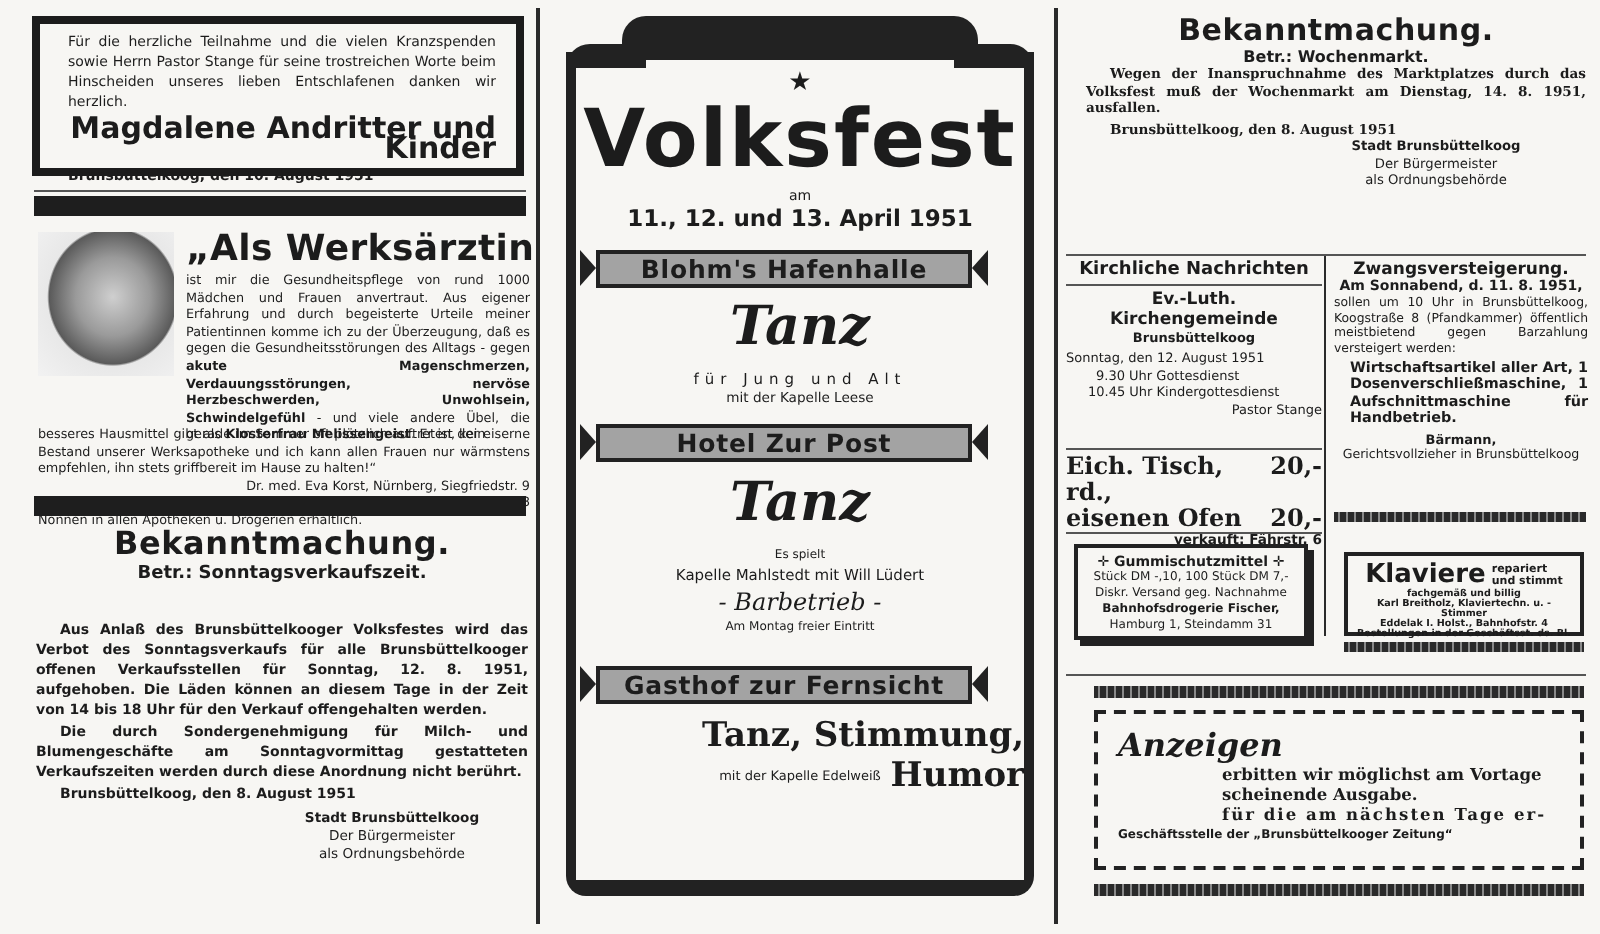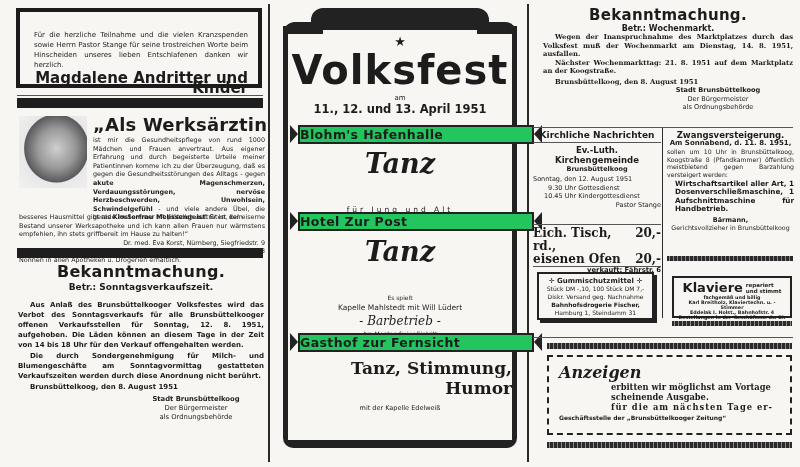--- a/index.html
+++ b/index.html
@@ -16,21 +16,21 @@
     .bar { position: absolute; background: #1e1e1e; }
     .hatch {
       position: absolute;
       background: repeating-linear-gradient(90deg, #2a2a2a 0 2px, #8a8a8a 2px 3px, #2a2a2a 3px 4px);
     }
 
     
     .condolence {
       left: 16px; top: 8px; width: 246px; height: 80px;
       border: 4px solid #1c1c1c;
-      padding: 18px 10px 0 14px;
+      padding: 4px 10px 0 14px;
       font-size: 7px; line-height: 10px; text-align: justify;
     }
     .condolence .sig { font-weight: bold; font-size: 15px; text-align: right; margin-top: 3px; }
     .condolence .date { font-size: 7px; margin-top: 4px; font-weight: bold; }
 
     .ad-block { left: 17px; top: 110px; width: 246px; }
     .photo {
       position: absolute; left: 2px; top: 6px; width: 68px; height: 72px;
       background: radial-gradient(ellipse at 55% 45%, #cfcfcf 0%, #9a9a9a 35%, #5a5a5a 60%, #e8e8e8 62%, #f2f2f2 100%);
     }
@@ -45,21 +45,21 @@
     .ad-body-full {
       position: absolute; left: 2px; top: 103px; width: 246px;
       font-size: 6.4px; line-height: 8.6px; text-align: justify;
     }
     .b { font-weight: bold; }
 
     .sonntag { left: 18px; top: 255px; width: 246px; }
     .sonntag h2 { font-size: 16px; font-weight: bold; text-align: center; letter-spacing: 0.3px; }
     .sonntag h3 { font-size: 9px; font-weight: bold; text-align: center; margin-top: 1px; }
     .sonntag p {
-      font-size: 7px; line-height: 10px; text-align: justify; text-indent: 12px; margin-top: 8px; font-weight: bold;
+      font-size: 7px; line-height: 10px; text-align: justify; text-indent: 12px; margin-top: 18px; font-weight: bold;
     }
     .sign-block { text-align: center; font-size: 6.8px; line-height: 9px; }
 
     
     .poster {
       left: 283px; top: 8px; width: 234px; height: 440px;
     }
     .poster-frame {
       position: absolute; left: 0; top: 18px; width: 234px; height: 422px;
       border-left: 5px solid #222; border-right: 5px solid #222; border-bottom: 8px solid #222;
@@ -75,35 +75,35 @@
       position: absolute; left: 5px; top: 26px; width: 224px; height: 406px; background: #f7f6f3;
     }
     .star { position: absolute; left: 112px; top: 0px; font-size: 13px; transform: translateX(-50%); }
     .vf-title {
       position: absolute; top: 14px; width: 100%; text-align: center;
       font-size: 40px; font-weight: bold; letter-spacing: 1px; line-height: 44px;
     }
     .am { position: absolute; top: 60px; width: 100%; text-align: center; font-size: 7px; }
     .dates { position: absolute; top: 68px; width: 100%; text-align: center; font-size: 11.5px; font-weight: bold; }
     .banner {
-      position: absolute; left: 10px; width: 236px; height: 19px;
-      border: 2px solid #222; background: #22c55e;
-      text-align: left; font-size: 12.5px; font-weight: bold; line-height: 15px; letter-spacing: 0.4px;
+      position: absolute; left: 10px; width: 188px; height: 19px;
+      border: 2px solid #222; background: #a3a3a3;
+      text-align: center; font-size: 12.5px; font-weight: bold; line-height: 15px; letter-spacing: 0.4px;
     }
     .banner::before, .banner::after {
       content: ""; position: absolute; top: -2px; width: 0; height: 0;
       border-top: 9.5px solid transparent; border-bottom: 9.5px solid transparent;
     }
     .banner::before { left: -10px; border-left: 8px solid #222; }
     .banner::after { right: -10px; border-right: 8px solid #222; }
     .tanz {
       position: absolute; width: 100%; text-align: center;
       font-family: "DejaVu Serif", serif; font-style: italic; font-size: 27px; font-weight: bold;
     }
-    .small-c { position: absolute; width: 100%; text-align: center; font-size: 6.8px; margin-top: 20px; }
+    .small-c { position: absolute; width: 100%; text-align: center; font-size: 6.8px; }
     .spaced { letter-spacing: 3px; font-size: 7.5px; }
     .barbetrieb { font-family: "DejaVu Serif", serif; font-style: italic; font-size: 12px; }
     .humor {
       position: absolute; width: 100%; text-align: right;
       font-family: "DejaVu Serif", serif; font-weight: bold; font-size: 17px;
     }
 
     
     .wochen { left: 543px; top: 6px; width: 250px; }
     .wochen h2 { font-size: 15px; font-weight: bold; text-align: center; letter-spacing: 0.3px; }
@@ -145,20 +145,21 @@
 </head>
 <body>
 
 <div class="vrule" style="left:268px; top:4px; height:458px;"></div>
 <div class="vrule" style="left:527px; top:4px; height:458px;"></div>
 <div class="vrule" style="left:662px; top:128px; height:190px; width:1px;"></div>
 
 <div class="abs condolence">
   <div>Für die herzliche Teilnahme und die vielen Kranzspenden sowie Herrn Pastor Stange für seine trostreichen Worte beim Hinscheiden unseres lieben Entschlafenen danken wir herzlich.</div>
   <div class="sig">Magdalene Andritter und Kinder</div>
+  <div class="date">Brunsbüttelkoog, den 10. August 1951</div>
 </div>
 
 <div class="hrule" style="left:17px; top:95px; width:246px;"></div>
 <div class="bar" style="left:17px; top:98px; width:246px; height:10px;"></div>
 
 <div class="abs ad-block">
   <div class="photo"></div>
   <div class="ad-title">„Als Werksärztin</div>
   <div class="ad-body">
     <span>ist mir die Gesundheitspflege von rund 1000 Mädchen und Frauen anvertraut. Aus eigener Erfahrung und durch begeisterte Urteile meiner Patientinnen komme ich zu der Überzeugung, daß es gegen die Gesundheitsstörungen des Alltags - gegen </span><span class="b">akute Magenschmerzen, Verdauungsstörungen, nervöse Herzbeschwerden, Unwohlsein, Schwindelgefühl</span><span> - und viele andere Übel, die gerade im Sommer oft plötzlich auftreten, kein</span>
@@ -211,21 +212,20 @@
     <div class="banner" style="top:299px;">Gasthof zur Fernsicht</div>
     <div class="humor" style="top:324px;">Tanz, Stimmung, Humor</div>
     <div class="small-c" style="top:350px; font-size:6.5px;">mit der Kapelle Edelweiß</div>
   </div>
 </div>
 
 <div class="abs wochen">
   <h2>Bekanntmachung.</h2>
   <h3>Betr.: Wochenmarkt.</h3>
   <p>Wegen der Inanspruchnahme des Marktplatzes durch das Volksfest muß der Wochenmarkt am Dienstag, 14. 8. 1951, ausfallen.</p>
-  <p>Nächster Wochenmarkttag: 21. 8. 1951 auf dem Marktplatz an der Koogstraße.</p>
   <p style="margin-top:2px;">Brunsbüttelkoog, den 8. August 1951</p>
   <div class="sign-block" style="margin-left:100px; font-size:6.6px; line-height:8.5px;">
     <div class="b">Stadt Brunsbüttelkoog</div>
     <div>Der Bürgermeister</div>
     <div>als Ordnungsbehörde</div>
   </div>
 </div>
 
 <div class="hrule" style="left:533px; top:127px; width:260px;"></div>
 

